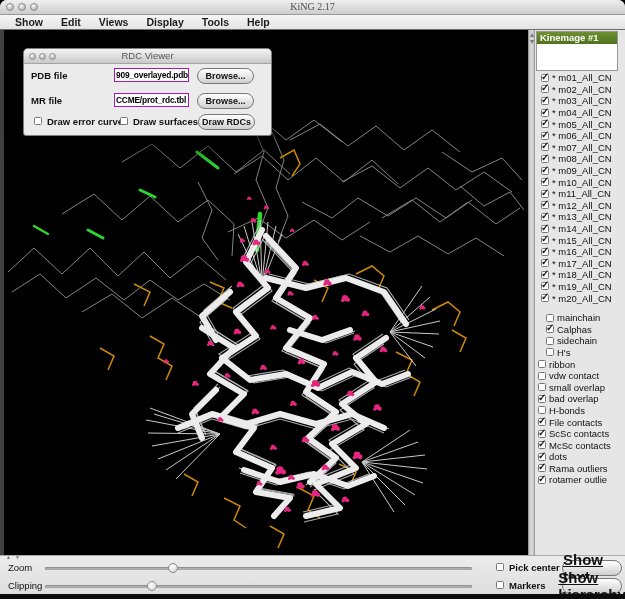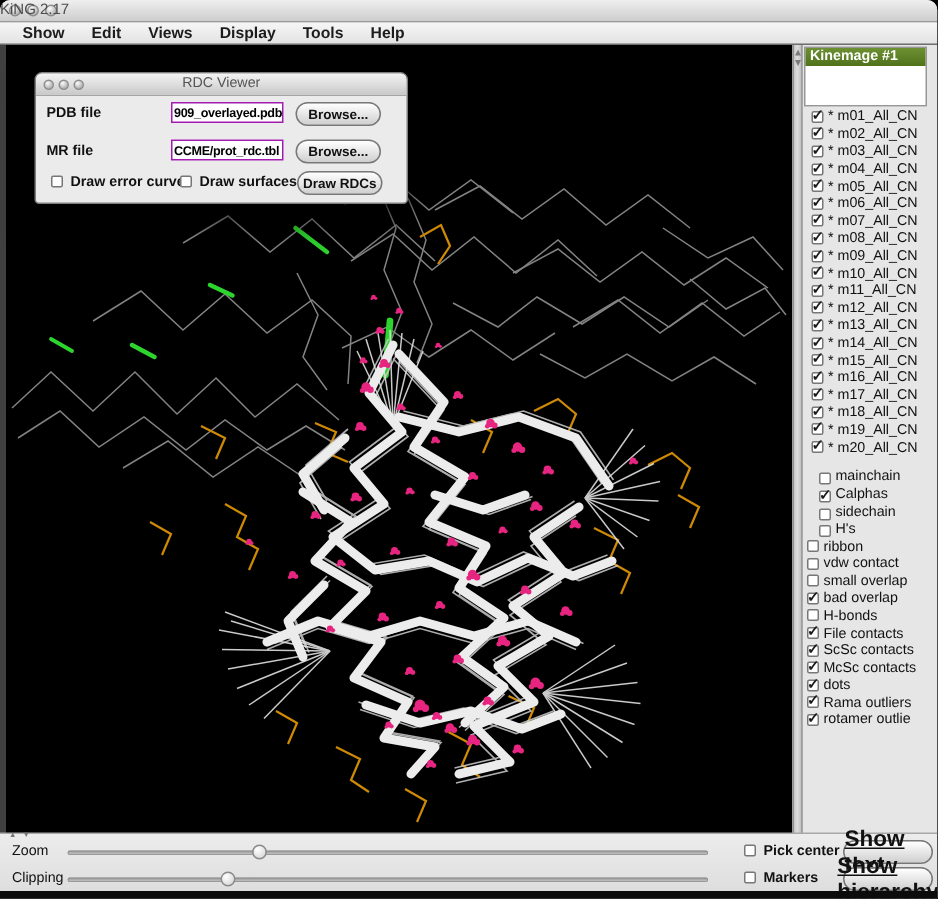--- a/index.html
+++ b/index.html
@@ -6,22 +6,22 @@
   body{width:625px;height:599px;background:#000;position:relative;overflow:hidden;
        font-family:"Liberation Sans",sans-serif;-webkit-font-smoothing:antialiased;}
   .window{position:absolute;inset:0;background:#d4d4d4;border-radius:7px 7px 0 0;overflow:hidden;}
 
   
   .titlebar{position:absolute;top:0;left:0;right:0;height:14px;
     background:linear-gradient(#efefef,#cdcdcd);border-bottom:1px solid #9a9a9a;}
   .lights{position:absolute;left:6px;top:3px;display:flex;gap:4px;}
   .light{width:8px;height:8px;border-radius:50%;box-sizing:border-box;
     background:radial-gradient(circle at 35% 30%,#fdfdfd,#b5b5b5 75%);border:1px solid #8d8d8d;}
-  .win-title{position:absolute;left:0;right:0;top:1px;
-    font-size:10px;color:#4c4c4c;}
+  .win-title{position:absolute;left:0;right:0;top:1px;text-align:center;
+    font-size:10px;color:#4c4c4c;font-family:Liberation Serif, serif;}
 
   
   .menubar{position:absolute;top:15px;left:0;right:0;height:14px;
     background:linear-gradient(#f6f6f6,#e3e3e3);border-bottom:1px solid #6e6e6e;
     display:flex;align-items:center;padding-left:6px;}
   .menu-item{font-size:10.5px;font-weight:700;color:#1c1c1c;padding:0 9px;line-height:13px;}
 
   
   .main{position:absolute;top:30px;left:0;right:0;bottom:43px;display:flex;background:#404040;}
   .canvas-wrap{margin-left:4px;width:524px;background:#000;position:relative;overflow:hidden;}
@@ -32,21 +32,21 @@
   .arr-dn{top:10px;border-width:4px 2.5px 0 2.5px;border-color:#7a7a7a transparent transparent transparent;}
 
   
   .sidebar{flex:1;background:#e6e6e6;position:relative;overflow:hidden;}
   .kin-list{position:absolute;top:1px;left:1px;right:7px;height:40px;background:#fff;
     border:1px solid #979797;box-sizing:border-box;}
   .kin-sel{height:12px;background:linear-gradient(#6d9032,#50721c);color:#fff;
     font-size:9.5px;font-weight:700;line-height:12px;padding:0 3px;}
   .cb-rows{position:absolute;top:42px;left:0;right:0;}
   .cbrow{height:11.6px;display:flex;align-items:center;gap:3px;}
-  .ind0{padding-left:3px;} .ind1{padding-left:6px;} .ind2{padding-left:11px;align-items:flex-end;}
+  .ind0{padding-left:3px;} .ind1{padding-left:6px;} .ind2{padding-left:11px;}
   .gap8{height:8px;}
   .cb{width:8px;height:8px;background:#fff;border:1px solid #777;border-radius:1.5px;
     box-sizing:border-box;position:relative;flex:none;}
   .cb.on::after{content:"✓";position:absolute;left:-1px;top:-4px;font-size:10px;
     font-weight:700;color:#1a1a1a;}
   .cblabel{font-size:9.5px;color:#111;white-space:nowrap;}
   .animate-box{position:absolute;bottom:3px;left:0;right:6px;text-align:center;}
   .animate-label{font-size:9.5px;color:#111;margin-bottom:2px;}
   .anim-btns{display:flex;justify-content:center;gap:5px;}
   .anim-btn{width:16px;height:13px;border:1px solid #8a8a9a;border-radius:4px;

